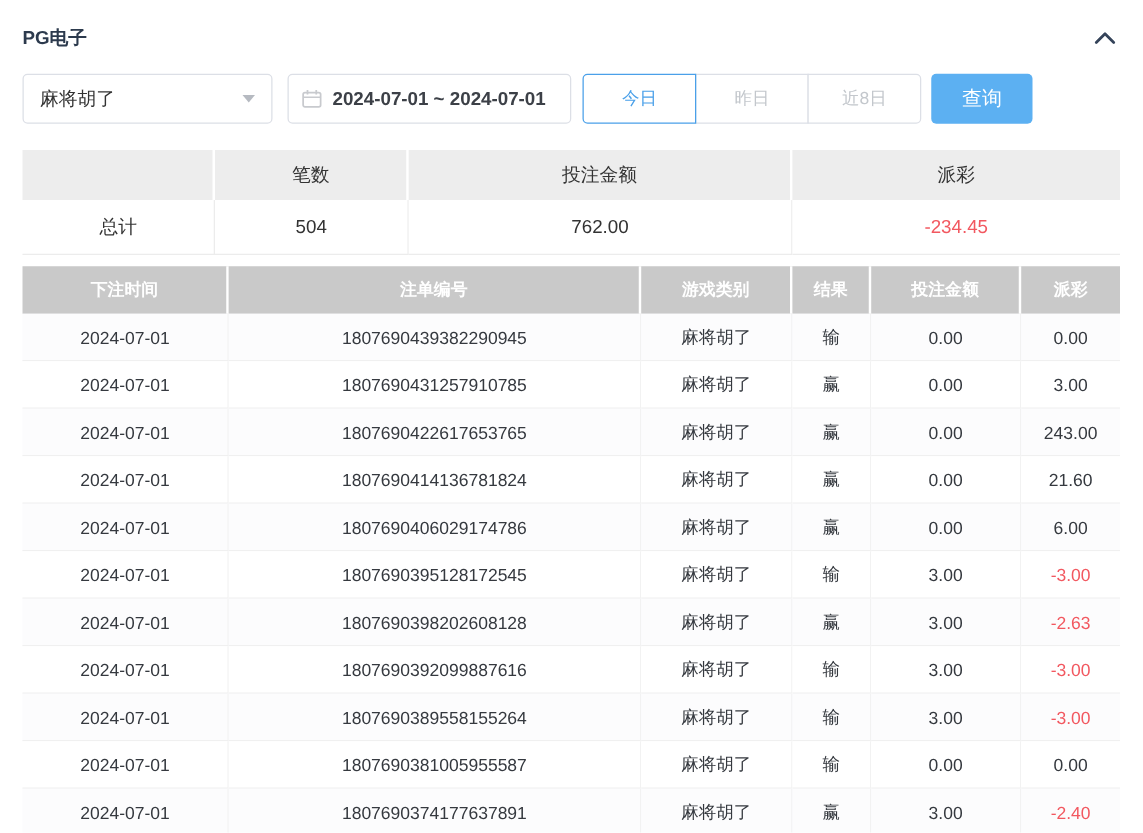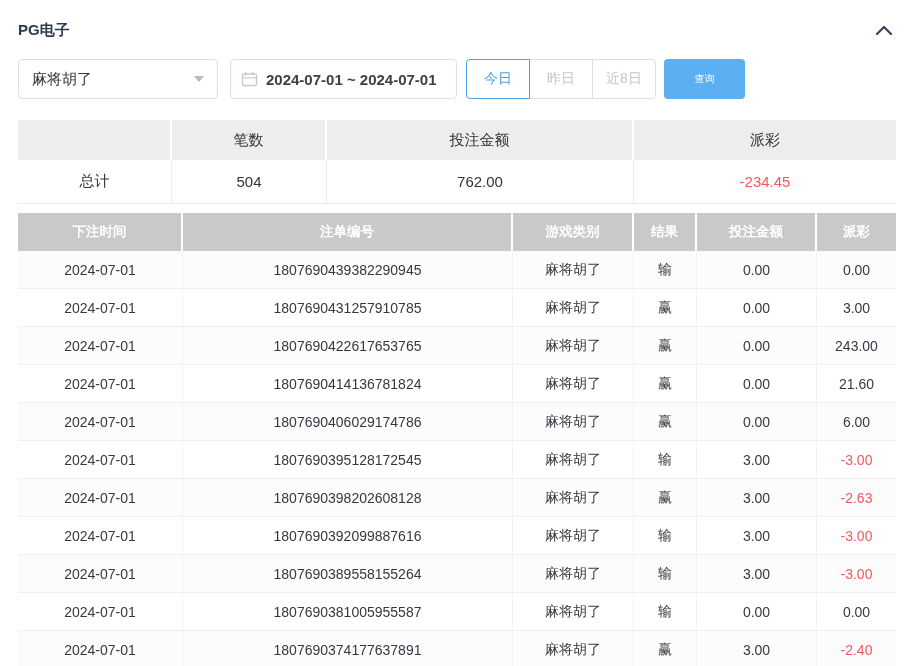--- a/index.html
+++ b/index.html
@@ -38,33 +38,33 @@
   .date-box {
     width: 227px; height: 40px; margin-left: 12px;
     border: 1px solid #dcdfe6; border-radius: 4px;
     display: flex; align-items: center; gap: 8px;
     padding: 0 10px; background: #fff; cursor: pointer; font-weight: bold;
   }
   .date-box .date-text { font-size: 15px; color: #3c4047; white-space: nowrap; }
 
   .btn-group { display: flex; margin-left: 9px; }
   .range-btn {
-    width: 64px; height: 40px; margin-left: -1px;
+    width: 91px; height: 40px; margin-left: -1px;
     border: 1px solid #dcdfe6; background: #fff;
     font-size: 14px; color: #c3c7cc;
     display: flex; align-items: center; justify-content: center;
     cursor: pointer; position: relative;
   }
   .range-btn:first-child { margin-left: 0; border-radius: 4px 0 0 4px; }
   .range-btn:last-child { border-radius: 0 4px 4px 0; }
   .range-btn.active { border-color: #4aa0e9; color: #4aa0e9; z-index: 1; }
   .search-btn {
     width: 81px; height: 40px; margin-left: 8px;
     background: #5cb0f2; color: #fff; border: none; border-radius: 4px;
-    font-size: 10px; display: flex; align-items: center; justify-content: center;
+    font-size: 16px; display: flex; align-items: center; justify-content: center;
     cursor: pointer;
   }
 
   
   .summary { margin-top: 21px; }
   .summary .s-head, .summary .s-row {
     display: grid;
     grid-template-columns: 154px 155px 307px 262px;
   }
   .summary .s-head > div {

